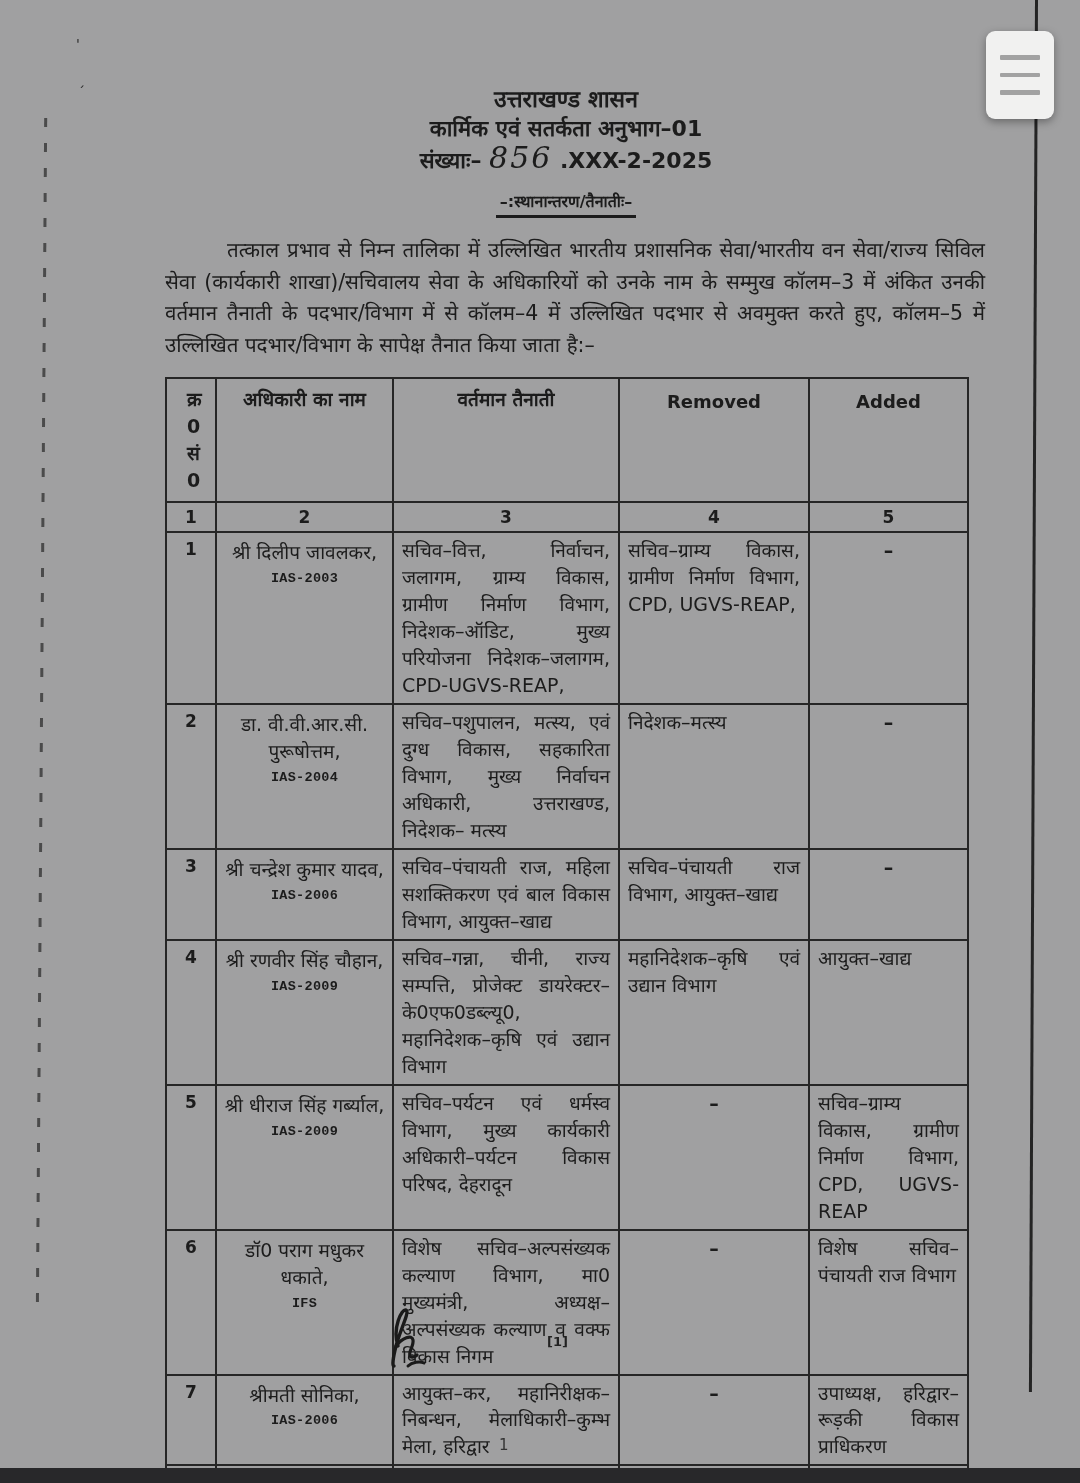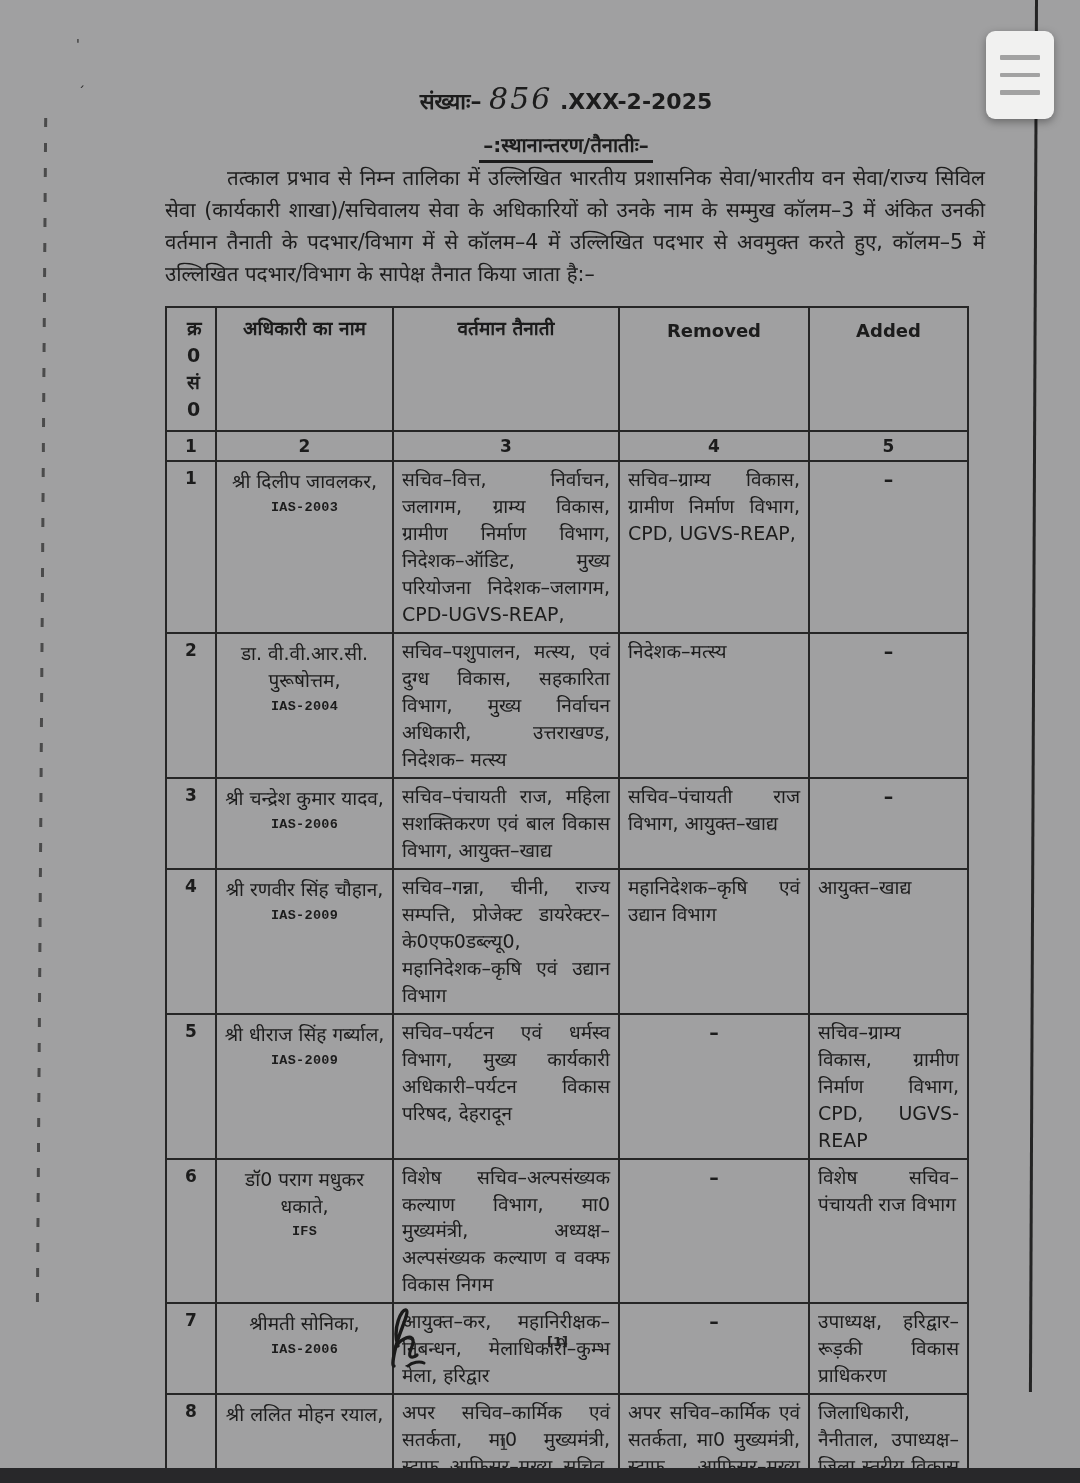--- a/index.html
+++ b/index.html
@@ -18,23 +18,23 @@
     justify-content:center;align-items:center;gap:13px;cursor:pointer;}
   .menu-btn .bar{width:40px;height:4.5px;background:#a2a2a2;border-radius:1px;}
   
   .doc{position:absolute;left:165px;top:84px;width:802px;}
   .doc-header{text-align:center;line-height:1.32;}
   .h-line{font-size:22px;font-weight:bold;}
   .h-line.title{font-size:23px;}
   .hand{font-family:"DejaVu Serif",serif;font-style:italic;font-weight:normal;
     font-size:30px;letter-spacing:2px;line-height:1;}
   .subject-wrap{text-align:center;margin-top:16px;}
-  .subject{display:inline-block;font-size:20px;font-weight:bold;
+  .subject{display:inline-block;font-size:16px;font-weight:bold;
     border-bottom:3px solid #1c1c1c;padding:0 4px 2px;}
-  .intro{width:820px;font-size:20.5px;line-height:1.56;
+  .intro{margin-top:17px;width:820px;font-size:20.5px;line-height:1.56;
     text-align:justify;text-indent:62px;}
   
   table{border-collapse:collapse;margin-top:15px;width:802px;table-layout:fixed;}
   th,td{border:2.5px solid #262626;padding:4px 8px;font-size:19px;line-height:1.42;
     vertical-align:top;word-wrap:break-word;}
   th{text-align:center;font-weight:bold;font-size:19px;padding:7px 20px;height:40px;vertical-align:top;}
   th.latin{font-size:18px;padding-top:10px;}
   tr.num-row td{text-align:center;font-weight:bold;padding:2px;font-size:17px;}
   td.sn{text-align:center;font-weight:bold;font-size:17px;}
   td.name{text-align:center;padding:6px 4px;}
@@ -58,20 +58,22 @@
   <div class="speck" style="left:78px;top:84px;">´</div>
 
   <div class="menu-btn">
     <span class="icon" style="display:contents;">
       <span class="bar"></span><span class="bar"></span><span class="bar"></span>
     </span>
   </div>
 
   <div class="doc">
     <div class="doc-header">
+      <div class="h-line title">उत्तराखण्ड शासन</div>
+      <div class="h-line">कार्मिक एवं सतर्कता अनुभाग–01</div>
       <div class="h-line">
         <span>संख्याः–</span>
         <span class="hand">856</span>
         <span>.XXX-2-2025</span>
       </div>
       <div class="subject-wrap">
         <span class="subject">–:स्थानान्तरण/तैनातीः–</span>
       </div>
     </div>
 

